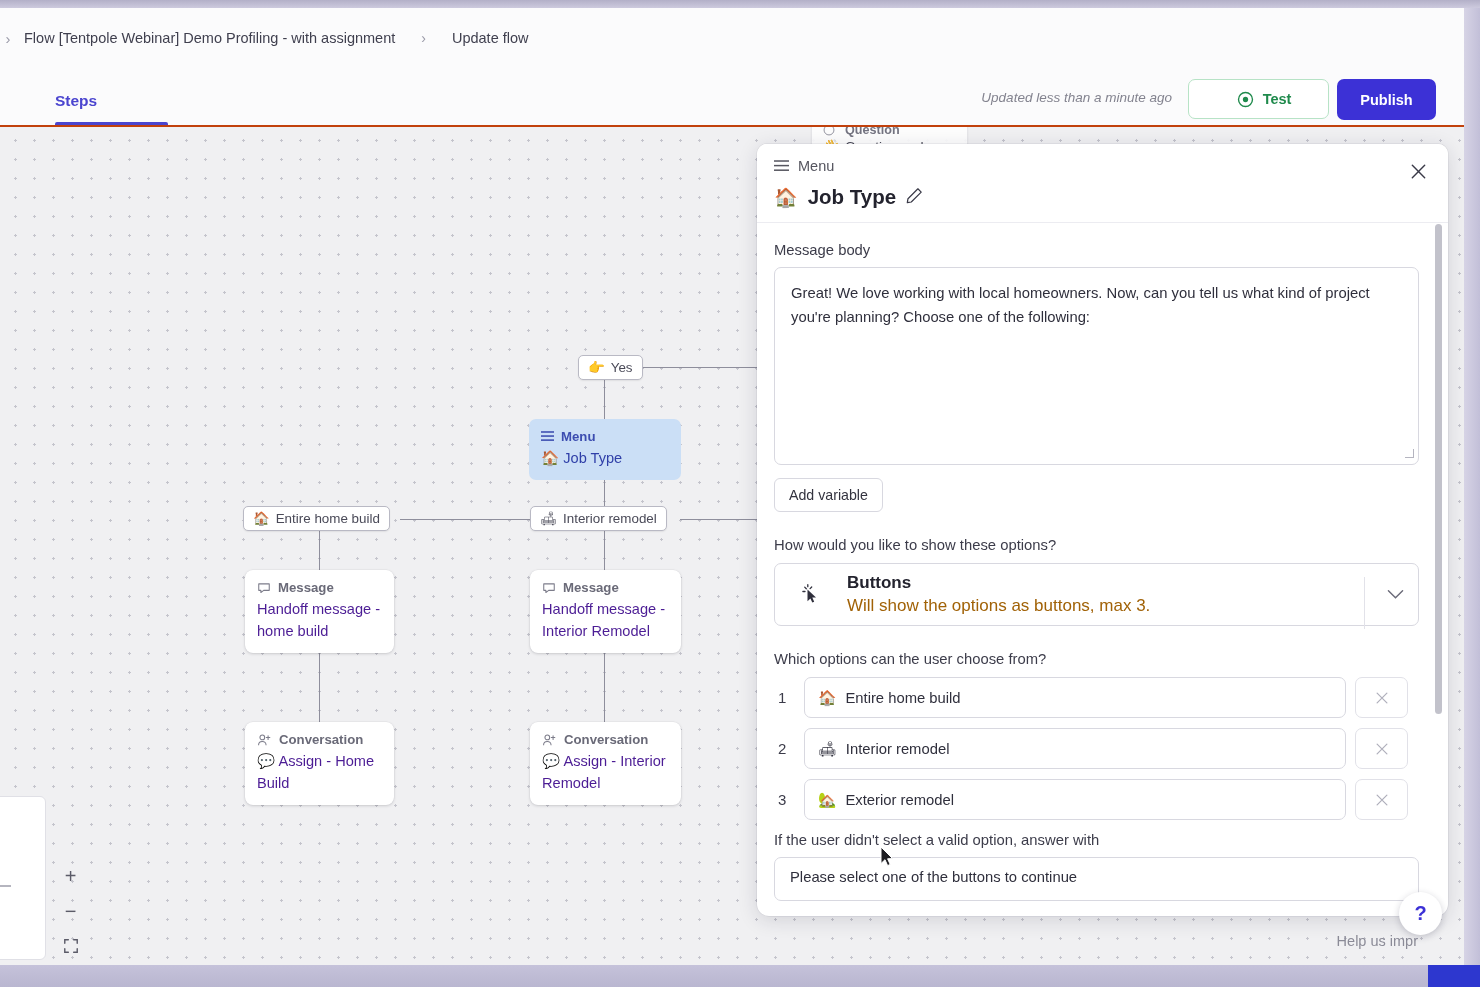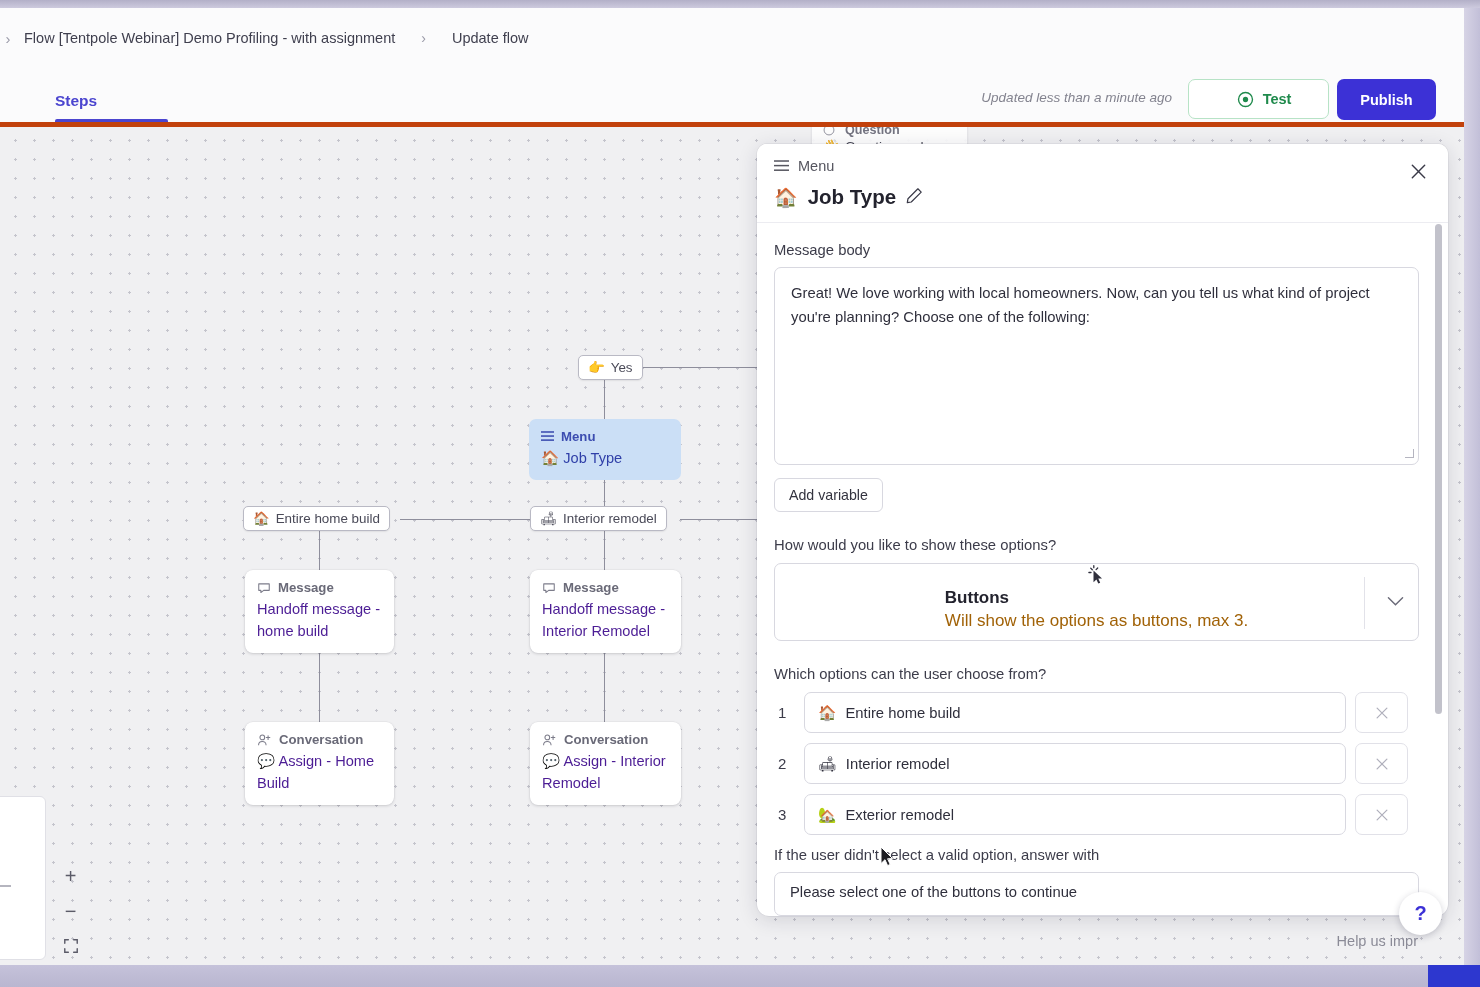--- a/index.html
+++ b/index.html
@@ -57,21 +57,21 @@
   .bc-item {
     font-size: 14.5px; color: #3f3f4e; white-space: nowrap;
     padding: 3px 4px; border-radius: 4px;
   }
   .bc-sep { color: #9a9aa8; font-size: 14px; margin: 0 22px; }
 
   
   .tabrow {
     position: absolute; left: 0; top: 60px; width: 1464px; height: 59px;
     background: #fbfbfc;
-    border-bottom: 5px solid #c2410c;
+    border-bottom: 2px solid #c2410c;
   }
   .tab-steps {
     position: absolute; left: 55px; top: 24px;
     font-size: 15.5px; color: #4b45cf; font-weight: 600;
   }
   .tab-underline {
     position: absolute; left: 55px; bottom: 0; width: 113px; height: 3px;
     background: #4b45cf; border-radius: 2px 2px 0 0;
   }
   .updated-text {
@@ -262,25 +262,25 @@
   }
   .addvar-row { display: flex; margin-top: 13px; }
   .btn-addvar {
     border: 1px solid #d8d8e0; border-radius: 6px;
     background: #ffffff; padding: 8px 14px;
     font-size: 14.2px; color: #33333f; cursor: pointer;
   }
   .q-label { font-size: 14.8px; color: #3c3c4a; margin-top: 25px; margin-bottom: 10px; }
 
   .select-box {
-    width: 645px; height: 78px;
+    width: 645px; height: 63px;
     border: 1px solid #d8d8e0; border-radius: 7px;
     background: #ffffff;
     display: flex; align-items: center;
-    cursor: pointer; position: relative; flex-direction: column;
+    cursor: pointer; position: relative;
   }
   .select-ico { width: 72px; display: flex; justify-content: center; align-items: center; }
   .select-main .n { font-size: 17px; color: #23232e; font-weight: 600; }
   .select-main .d { font-size: 17px; color: #a16207; margin-top: 3px; }
   .select-div {
     position: absolute; right: 53px; top: 13px; width: 1px; height: 52px;
     background: #e2e2e9;
   }
   .select-chev {
     position: absolute; right: 14px; top: 50%; transform: translateY(-50%);

